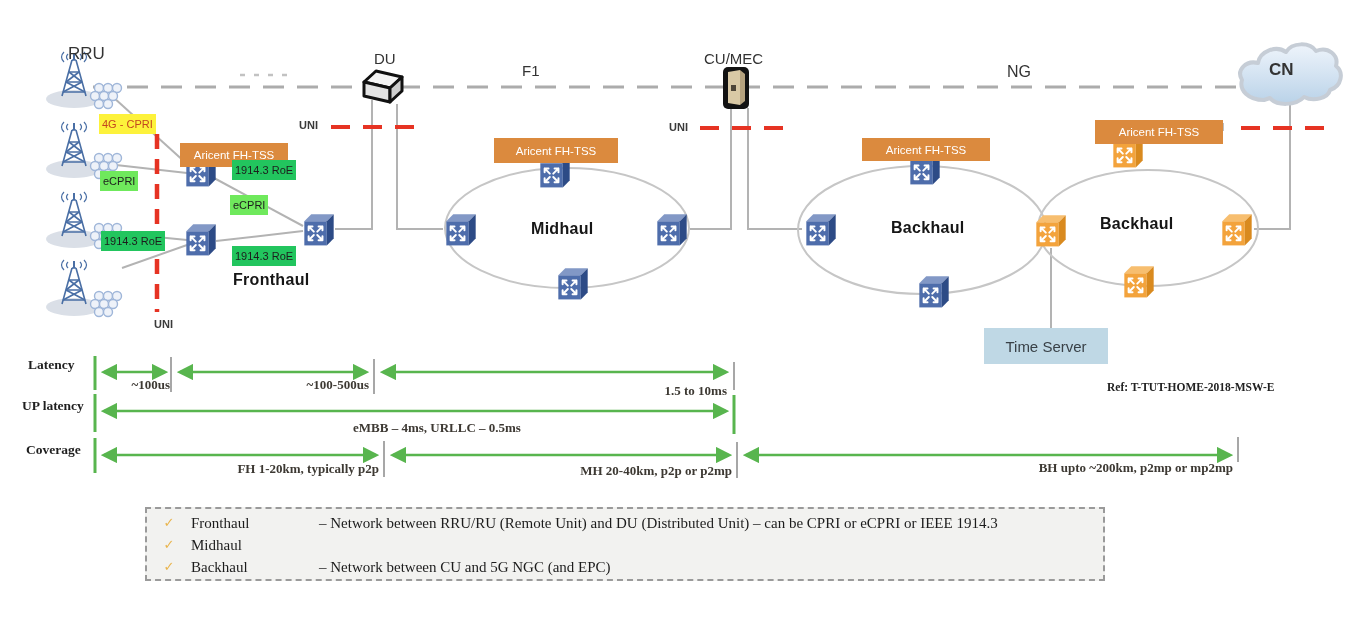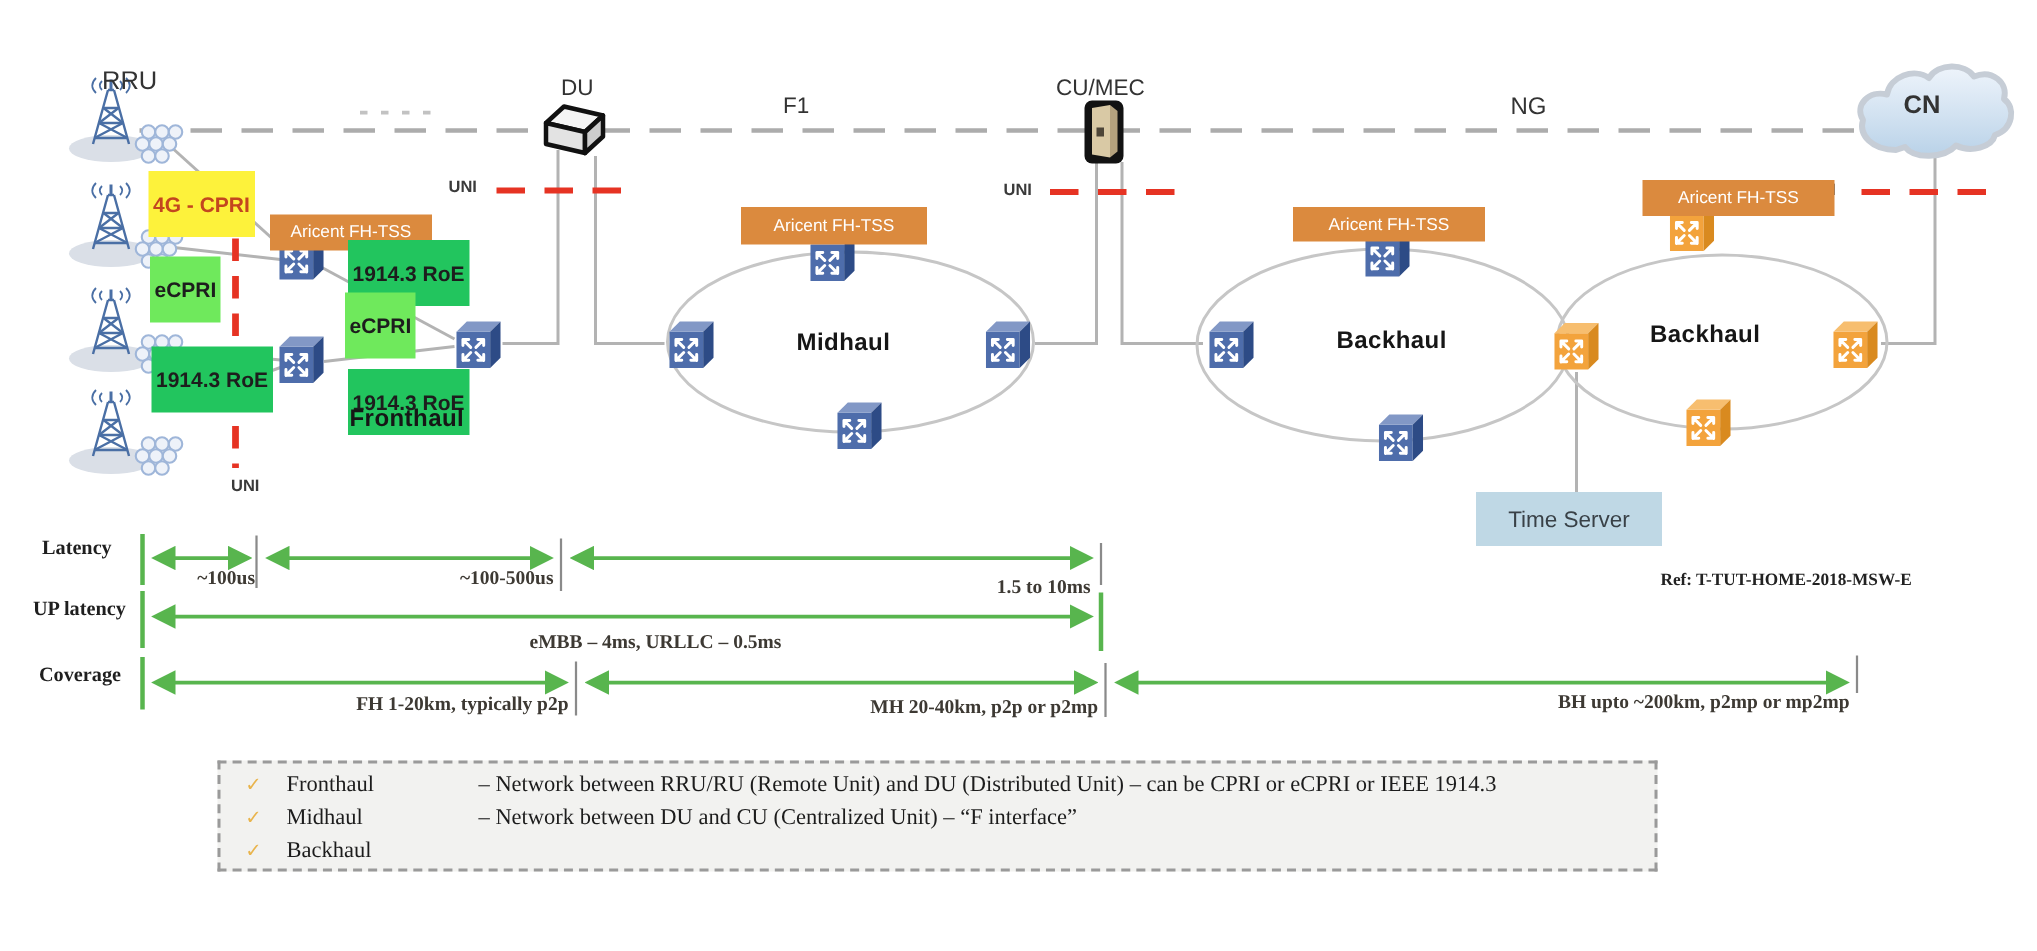--- a/index.html
+++ b/index.html
@@ -7,21 +7,21 @@
          font-family:"Liberation Sans",sans-serif;}
   svg.bg{position:absolute;left:0;top:0;}
   .abs{position:absolute;}
   .lbl{position:absolute;color:#2b2b2b;white-space:nowrap;}
   .serif{font-family:"Liberation Serif","DejaVu Serif",serif;}
   .toplab{font-size:15px;color:#333;}
   .seclab{font-size:16px;font-weight:bold;color:#161616;letter-spacing:.3px;}
   .unilab{font-size:11px;font-weight:bold;color:#3a3a3a;}
   .aricent{position:absolute;background:#DB8A3E;color:#fff;font-size:11.5px;
            display:flex;align-items:center;justify-content:center;margin-top:20px;}
-  .chip{position:absolute;font-size:14px;font-weight:bold;padding:14px 3px;color:#1d1d1d;}
+  .chip{position:absolute;font-size:11px;font-weight:normal;padding:4px 3px;color:#1d1d1d;}
   .chip-yellow{background:#FDF23B;color:#C3461F;}
   .chip-green{background:#6FE95C;}
   .chip-cyan{background:#22c55e;}
   .timeserver{position:absolute;left:984px;top:328px;width:124px;height:36px;background:#BFD8E5;
               display:flex;align-items:center;justify-content:center;font-size:15px;color:#394147;}
   .rowlab{font-size:13.5px;font-weight:600;color:#1f1f1f;text-align:right;}
   .meas{position:absolute;font-size:13px;font-weight:600;color:#3d3933;text-align:right;white-space:nowrap;}
   .reftxt{font-size:11.5px;font-weight:bold;color:#222;}
   .legend{position:absolute;left:145px;top:507px;width:960px;height:74px;background:#f2f2f0;
           border:2px dashed #9a9a9a;box-sizing:border-box;padding:3px 0 0 0;}
@@ -264,21 +264,21 @@
 
   <div class="legend serif">
     <div class="legrow">
       <span class="legcheck">✓</span>
       <span>Fronthaul</span>
       <span>– Network between RRU/RU (Remote Unit) and DU (Distributed Unit) – can be CPRI or eCPRI or IEEE 1914.3</span>
     </div>
     <div class="legrow">
       <span class="legcheck">✓</span>
       <span>Midhaul</span>
-      <span>– Network between DU and CU (Centralized Unit) – “F interface”</span>
     </div>
     <div class="legrow">
       <span class="legcheck">✓</span>
       <span>Backhaul</span>
+      <span>– Network between CU and 5G NGC (and EPC)</span>
     </div>
   </div>
 
 </div>
 
 </body></html>

